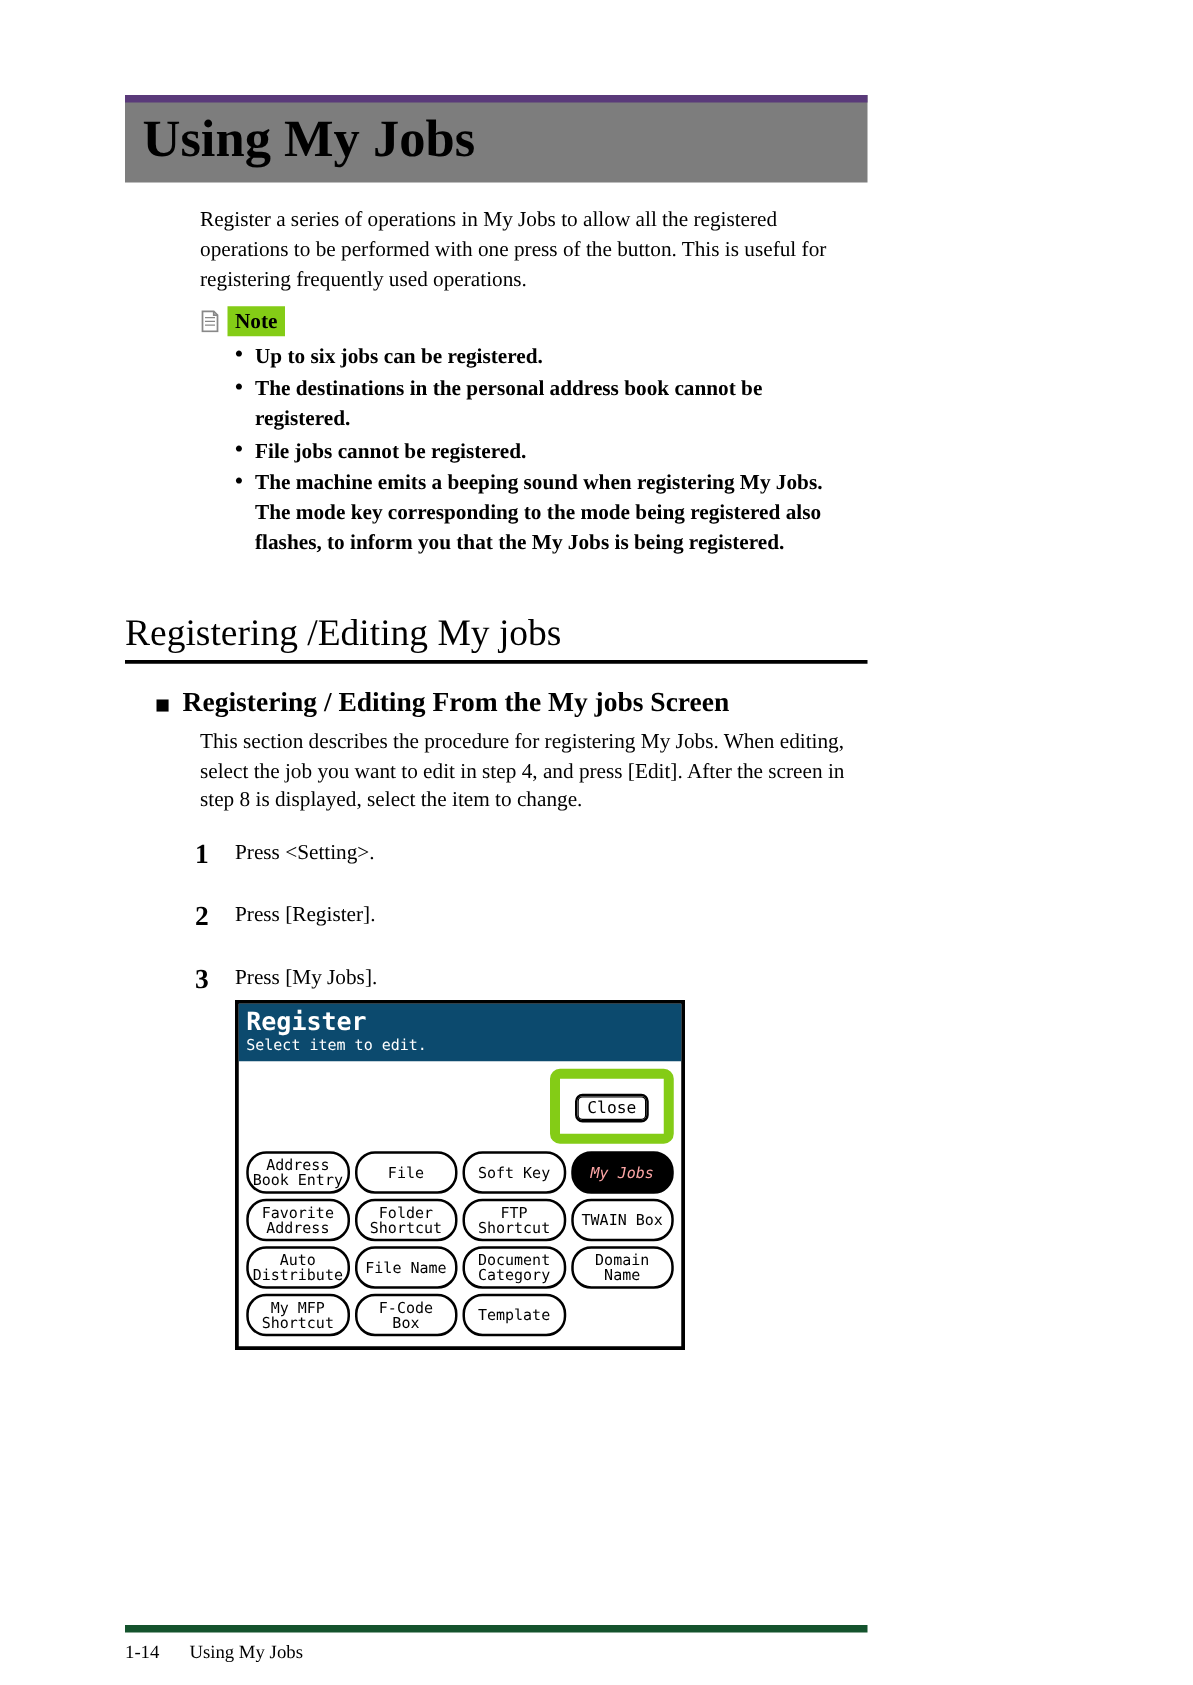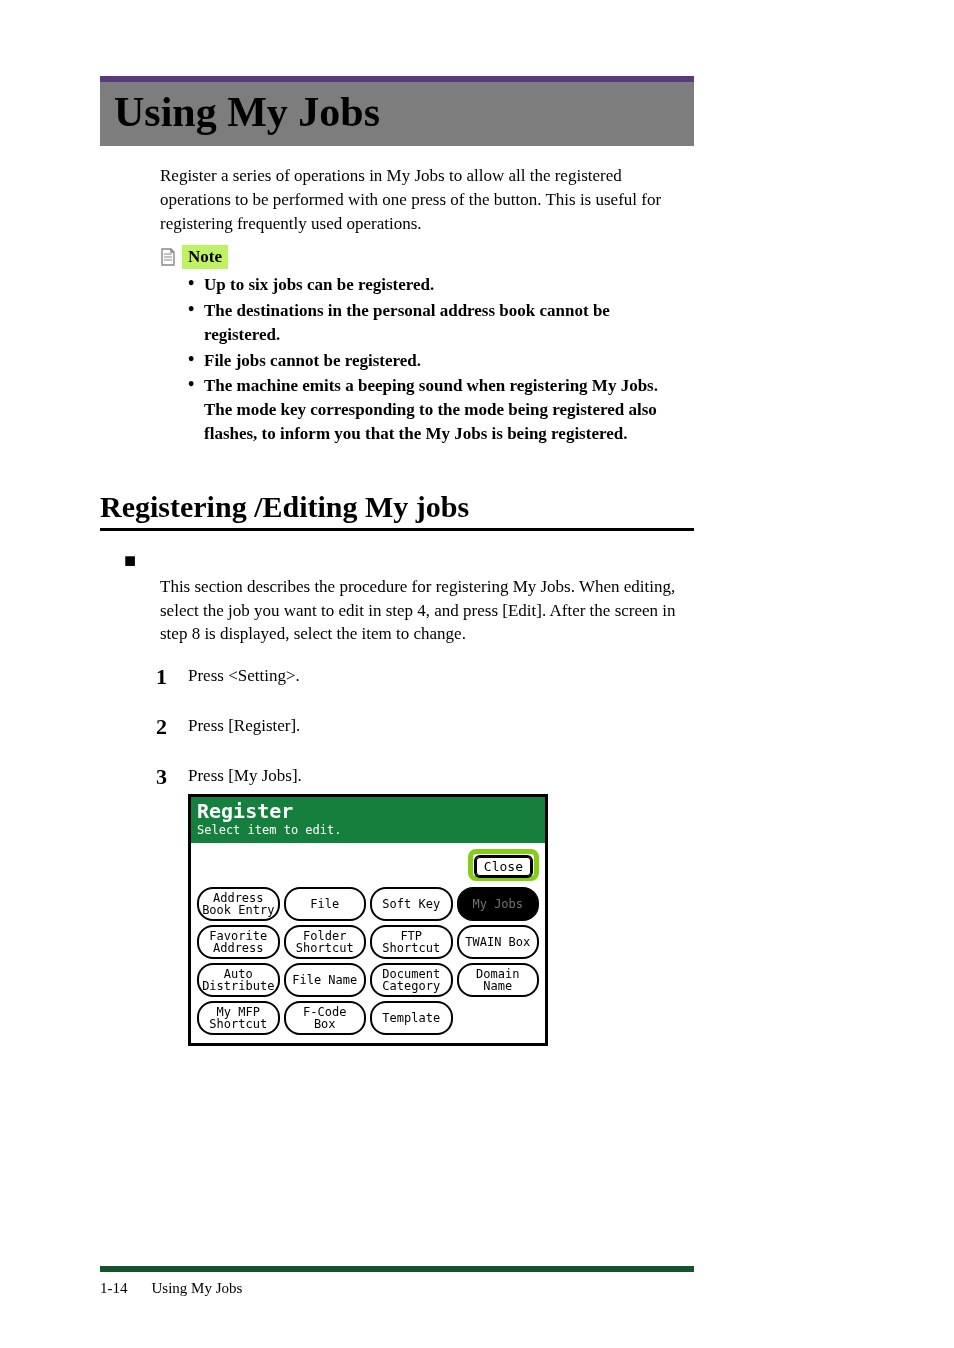--- a/index.html
+++ b/index.html
@@ -11,29 +11,29 @@
     border-top: 6px solid #5a3a7a;
     padding: 6px 14px 10px 14px;
     margin-bottom: 18px;
   }
   .h1-banner h1 { font-size: 42px; font-weight: bold; color: #000; }
 
   .body-col { margin-left: 60px; margin-right: 10px; font-size: 17px; line-height: 1.4; }
 
   .note-row { display: flex; align-items: center; gap: 6px; margin: 10px 0 4px 0; }
   .note-icon { width: 16px; height: 18px; }
-  .note-label-box { background: #bef264; padding: 0 6px; }
+  .note-label-box { background: #84cc16; padding: 0 6px; }
   .note-label { font-weight: bold; font-size: 17px; }
 
   ul.bullets { list-style: none; margin-left: 28px; font-weight: bold; }
   ul.bullets li { position: relative; padding-left: 16px; margin: 2px 0; }
   ul.bullets li::before { content: "•"; position: absolute; left: 0; font-size: 18px; line-height: 1.2; }
 
   h2.section {
-    font-size: 30px; font-weight: bold;
+    font-size: 30px; font-weight: normal;
     border-bottom: 3px solid #000;
     padding-bottom: 4px;
     margin: 44px 0 18px 0;
   }
 
   .sub-row { display: flex; align-items: baseline; gap: 10px; margin-left: 24px; margin-bottom: 6px; }
   .sub-row .square { font-size: 20px; line-height: 1; position: relative; top: 1px; }
   .sub-row h3 { font-size: 22px; font-weight: bold; }
 
   ol.steps { list-style: none; margin-left: 56px; margin-top: 20px; counter-reset: step; }
@@ -46,47 +46,47 @@
   }
 
   
   .dev-screen {
     width: 360px;
     margin-top: 8px;
     border: 3px solid #000;
     background: #fff;
     font-family: "Lucida Console", Consolas, monospace;
   }
-  .dev-head { background: #15803d; color: #fff; padding: 4px 6px 6px 6px; }
+  .dev-head { background: #0c4a6e; color: #fff; padding: 4px 6px 6px 6px; }
   .dev-title { font-size: 20px; font-weight: bold; line-height: 1; }
   .dev-sub { font-size: 12px; margin-top: 2px; }
   .dev-close-row { display: flex; justify-content: flex-end; padding: 6px 6px 2px 6px; }
   .dev-close {
     border: 2px solid #000; border-radius: 6px;
     box-shadow: inset 0 0 0 1px #000;
     padding: 2px 8px; font-size: 13px;
   }
-  .dev-close-outer { border: 5px solid #84cc16; border-radius: 8px; padding: 1px; }
+  .dev-close-outer { border: 8px solid #84cc16; border-radius: 8px; padding: 12px; }
   .dev-grid {
     display: grid;
     grid-template-columns: repeat(4, 1fr);
     gap: 4px;
     padding: 4px 6px 8px 6px;
   }
   .dev-btn {
     border: 2px solid #000;
     border-radius: 16px;
     min-height: 34px;
     display: flex; align-items: center; justify-content: center;
     text-align: center;
     font-size: 12px; line-height: 1.05;
     padding: 2px 2px;
     background: #fff;
   }
-  .dev-btn.sel { background: #000; color: #737373; }
+  .dev-btn.sel { background: #000; color: #fca5a5; font-style: italic; }
   .dev-btn.empty { border: none; background: transparent; }
 
   .footer {
     position: relative;
     margin-top: 220px;
     border-top: 6px solid #14532d;
     padding-top: 8px;
     font-size: 15px;
     display: flex; gap: 24px;
   }
@@ -119,20 +119,21 @@
       <li>The destinations in the personal address book cannot be registered.</li>
       <li>File jobs cannot be registered.</li>
       <li>The machine emits a beeping sound when registering My Jobs. The mode key corresponding to the mode being registered also flashes, to inform you that the My Jobs is being registered.</li>
     </ul>
   </div>
 
   <h2 class="section">Registering /Editing My jobs</h2>
 
   <div class="sub-row">
     <span class="square">■</span>
+    <h3>Registering / Editing From the My jobs Screen</h3>
   </div>
 
   <div class="body-col">
     <p>This section describes the procedure for registering My Jobs. When editing, select the job you want to edit in step 4, and press [Edit]. After the screen in step 8 is displayed, select the item to change.</p>
   </div>
 
   <ol class="steps">
     <li><span>Press &lt;Setting&gt;.</span></li>
     <li><span>Press [Register].</span></li>
     <li>

